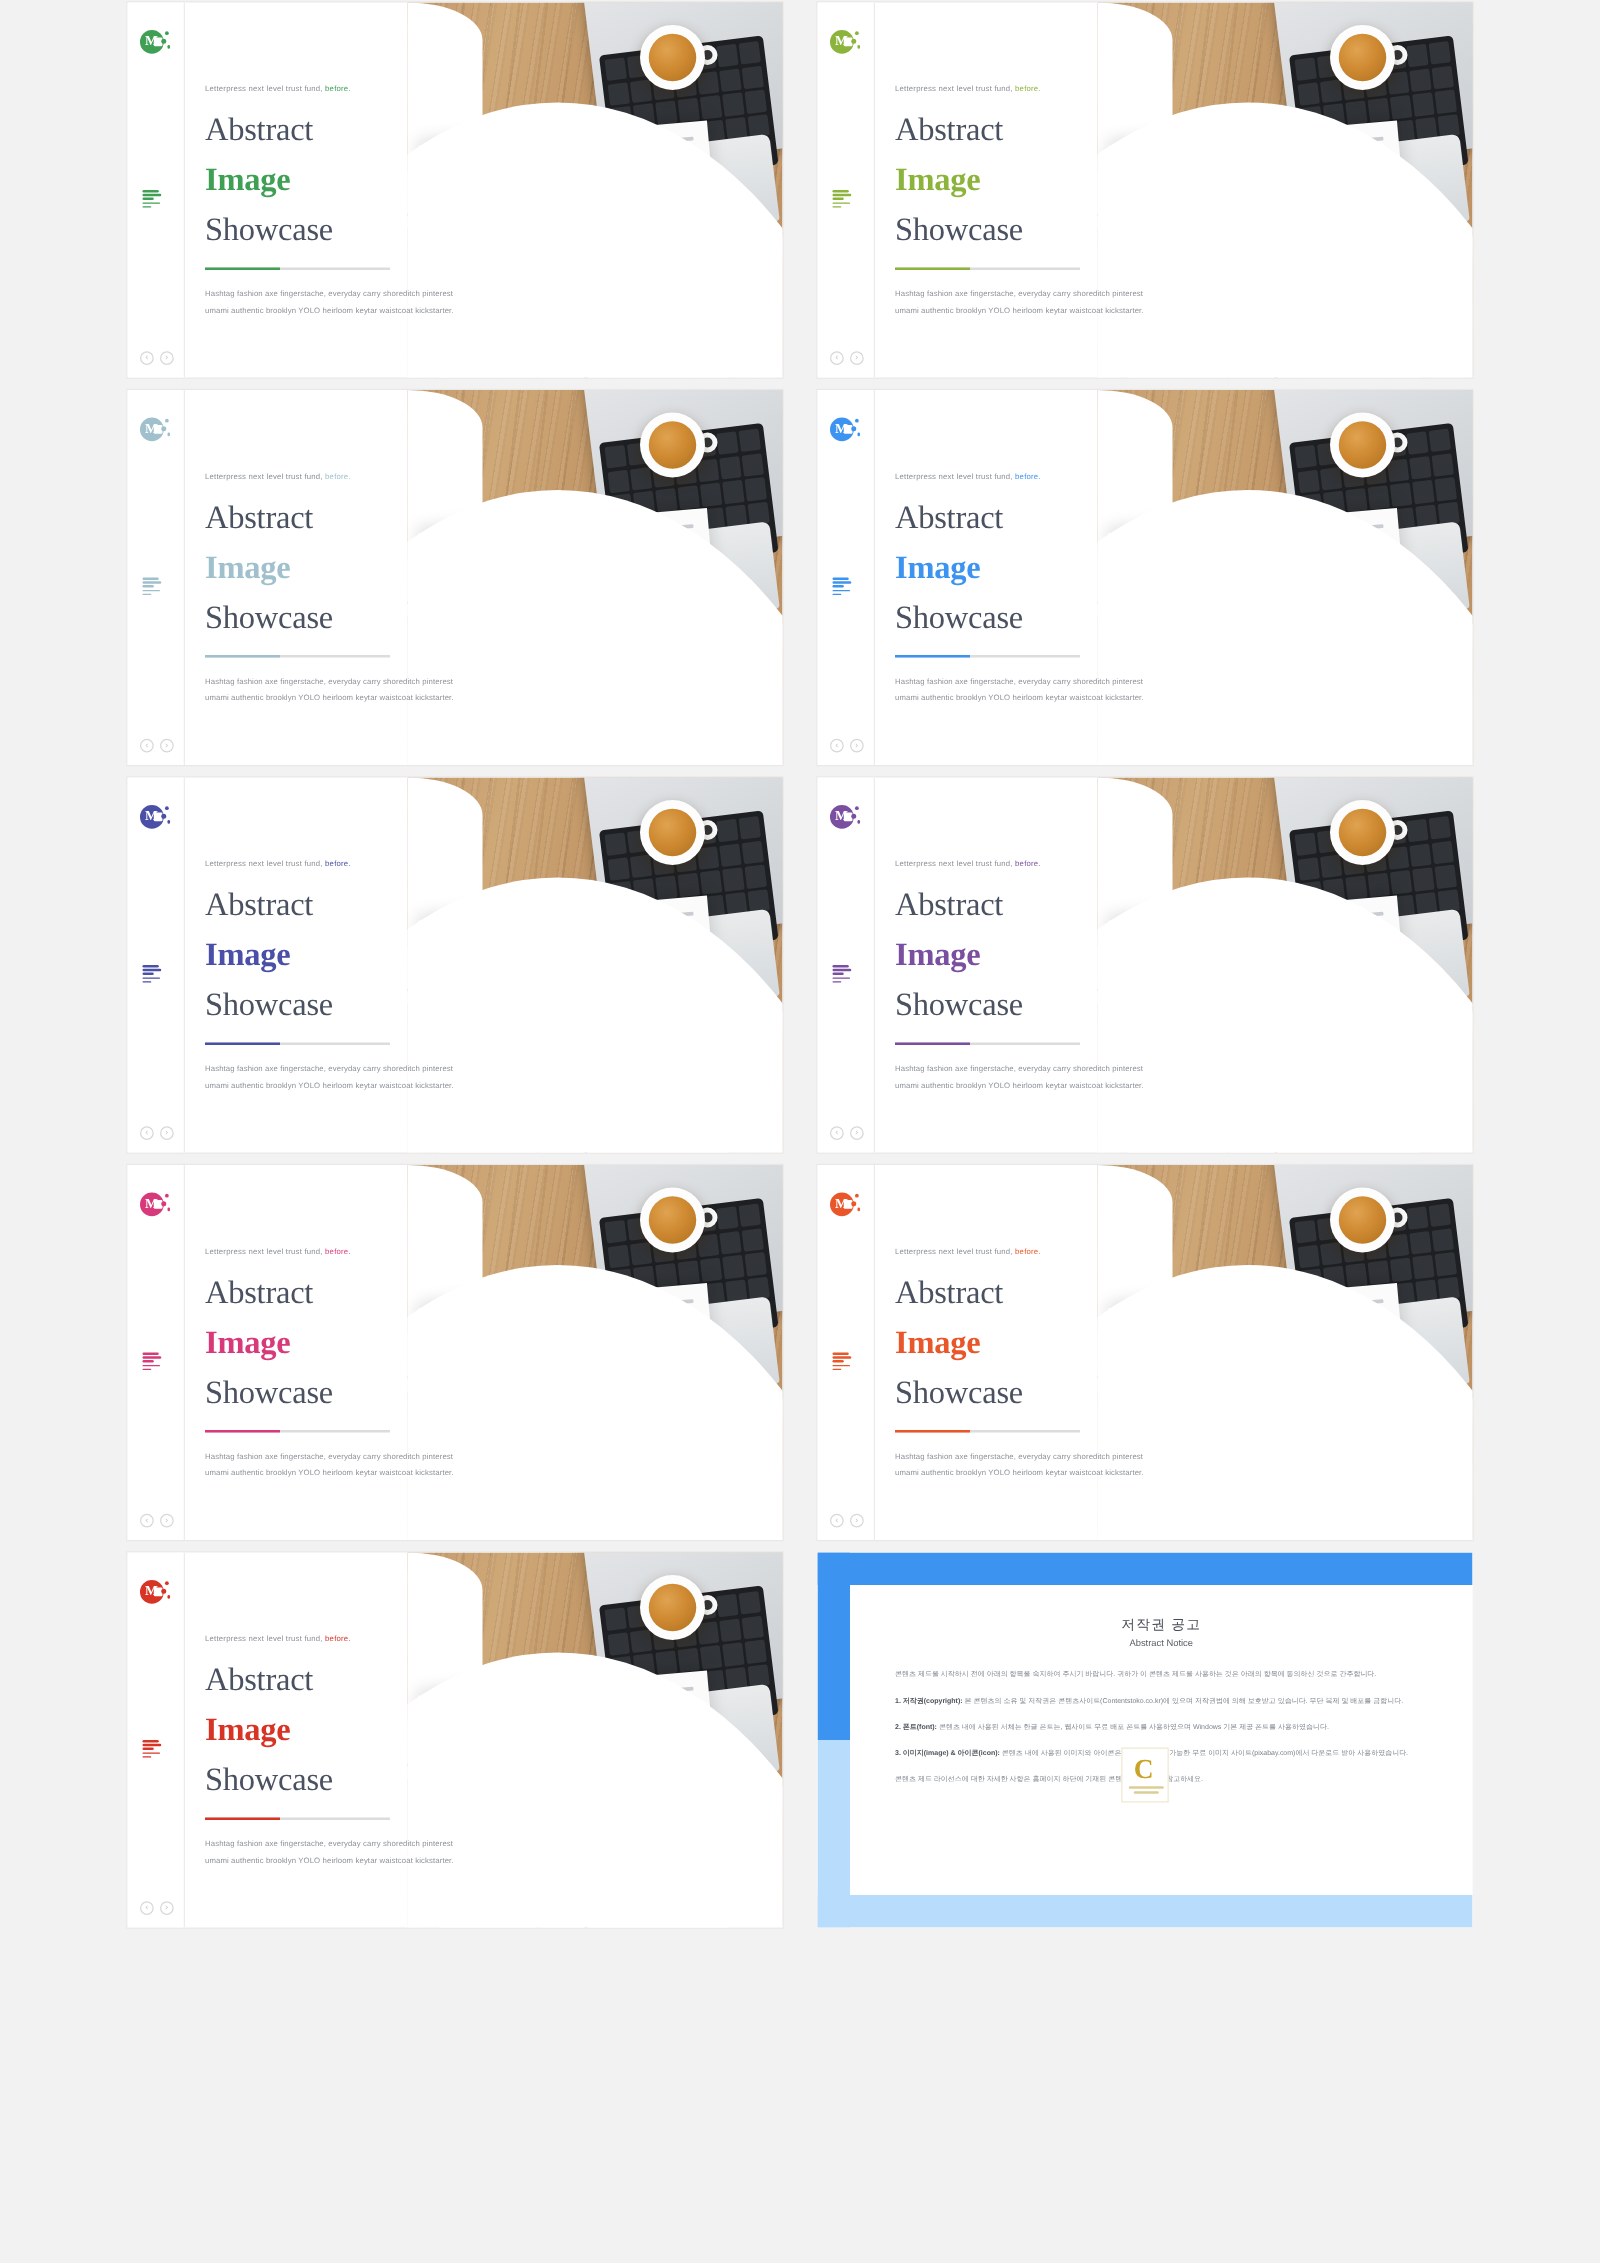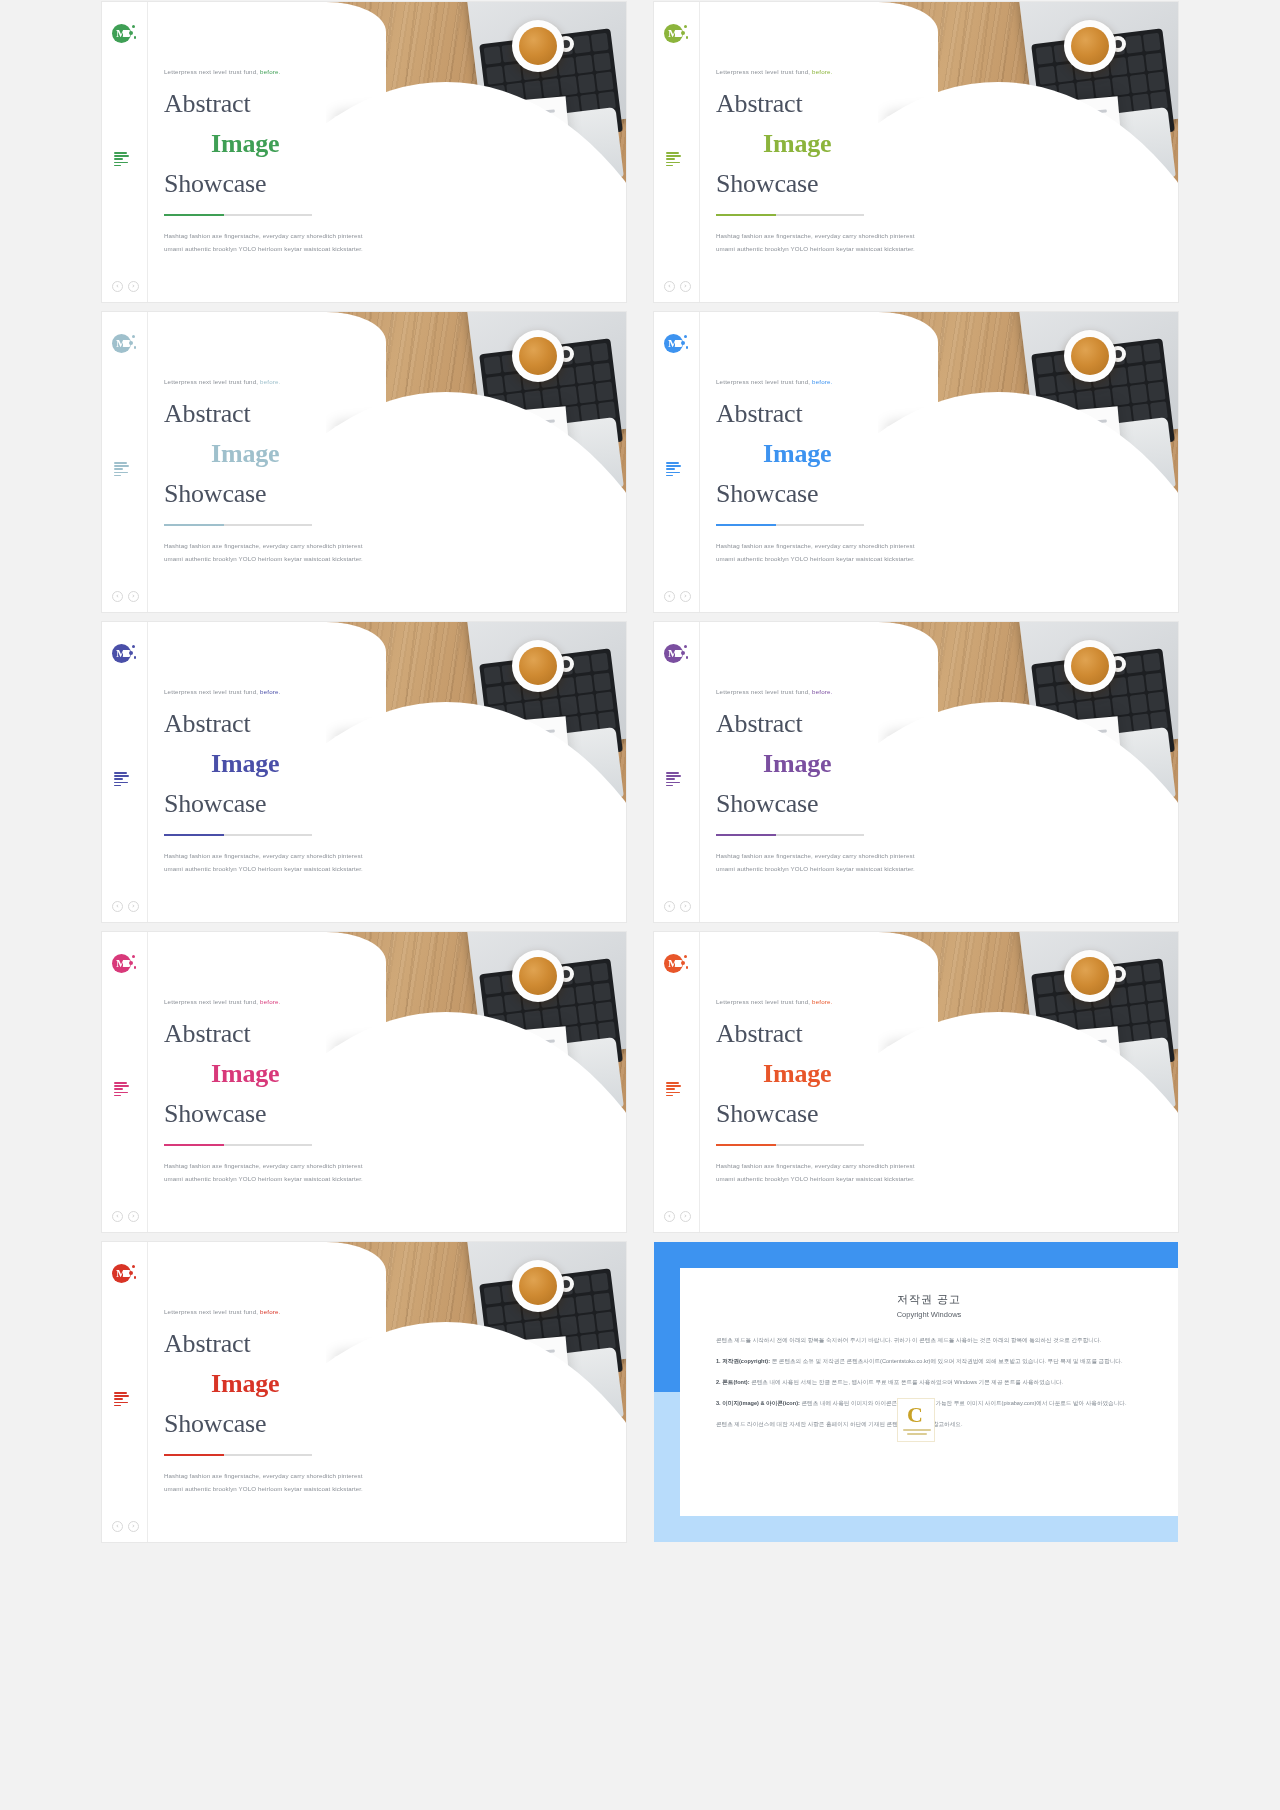--- a/index.html
+++ b/index.html
@@ -111,21 +111,21 @@
     white-space: nowrap;
   }
   .eyebrow .hl { font-weight: 400; }
   .h1 {
     font-family: "Liberation Serif", serif;
     font-size: 26px;
     line-height: 40px;
     color: #4a5160;
     letter-spacing: -0.2px;
   }
-  .h1.accent { font-weight: 700; margin-left: 47px; }
+  .h1.accent { font-weight: 700; }
   .rule {
     position: relative;
     width: 148px; height: 1.6px;
     background: #dcdcdc;
     margin: 10px 0 13px 0;
   }
   .rule::before {
     content: "";
     position: absolute; left: 0; top: 0;
     width: 60px; height: 1.6px;
@@ -2228,21 +2228,21 @@
   </div>
 
   <div class="cellwrap">
     <div class="cslide">
       <div class="topblue"></div>
       <div class="bluebar"></div>
       <div class="bluebar2"></div>
       <div class="botblue"></div>
       <div class="inner">
         <div class="c-title">저작권 공고</div>
-        <div class="c-sub">Copyright Windows</div>
+        <div class="c-sub">Abstract Notice</div>
         <div class="c-p">콘텐츠 제드을 시작하시 전에 아래의 항목을 숙지하여 주시기 바랍니다. 귀하가 이 콘텐츠 제드을 사용하는 것은 아래의 항목에 동의하신 것으로 간주합니다.</div>
         <div class="c-p">
           <b>1. 저작권(copyright):</b>
           <span>본 콘텐츠의 소유 및 저작권은 콘텐츠사이트(Contentstoko.co.kr)에 있으며 저작권법에 의해 보호받고 있습니다. 무단 복제 및 배포를 금합니다.</span>
         </div>
         <div class="c-p">
           <b>2. 폰트(font):</b>
           <span>콘텐츠 내에 사용된 서체는 한글 폰트는, 웹사이트 무료 배포 폰트를 사용하였으며 Windows 기본 제공 폰트를 사용하였습니다.</span>
         </div>
         <div class="c-p">

